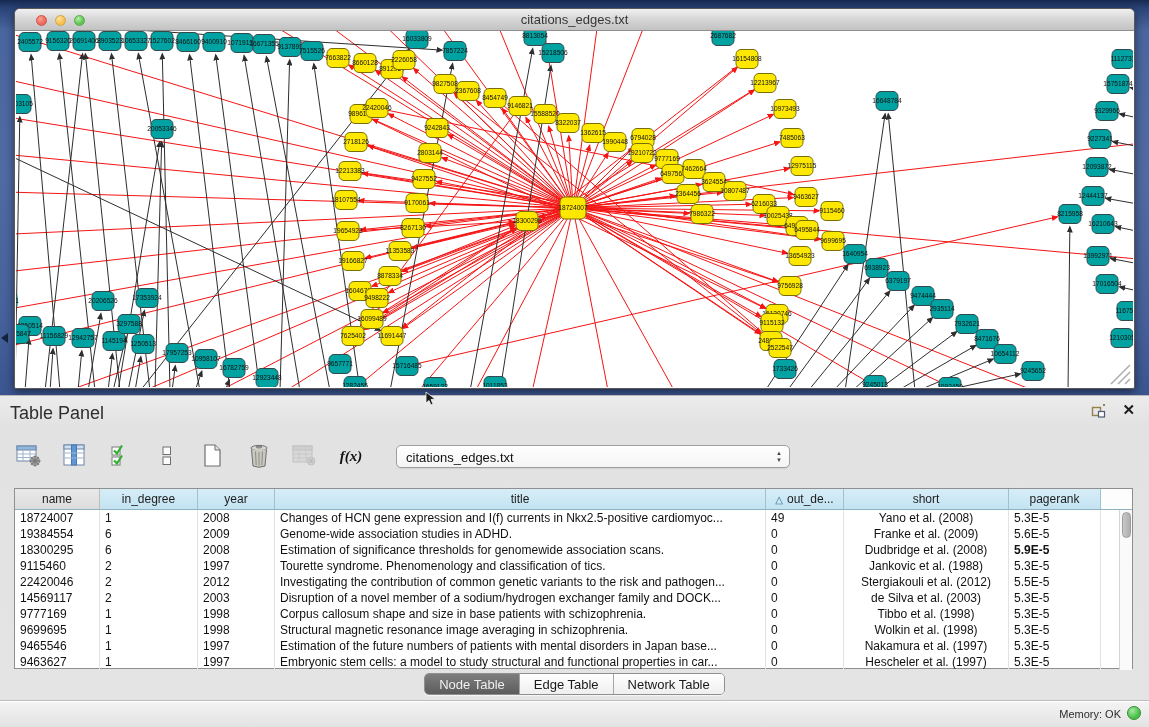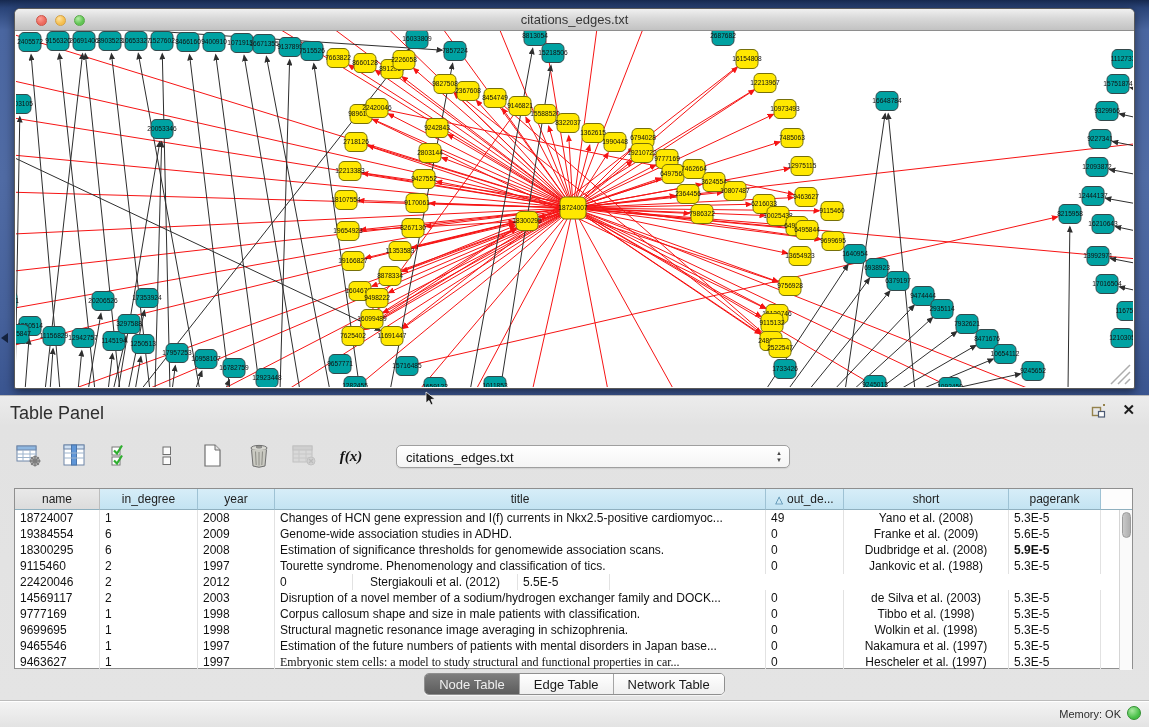--- a/index.html
+++ b/index.html
@@ -909,38 +909,39 @@
           <div class="td" style="width: 77px;">1997</div>
           <div class="td" style="width: 491px;">Tourette syndrome. Phenomenology and classification of tics.</div>
           <div class="td" style="width: 78px;">0</div>
           <div class="td center" style="width: 165px;">Jankovic et al. (1988)</div>
           <div class="td" style="width: 92px;">5.3E-5</div>
         </div>
         <div class="tr">
           <div class="td" style="width: 85px;">22420046</div>
           <div class="td" style="width: 98px;">2</div>
           <div class="td" style="width: 77px;">2012</div>
+          <div class="td" style="width: 491px;">Investigating the contribution of common genetic variants to the risk and pathogen...</div>
           <div class="td" style="width: 78px;">0</div>
           <div class="td center" style="width: 165px;">Stergiakouli et al. (2012)</div>
           <div class="td" style="width: 92px;">5.5E-5</div>
         </div>
         <div class="tr">
           <div class="td" style="width: 85px;">14569117</div>
           <div class="td" style="width: 98px;">2</div>
           <div class="td" style="width: 77px;">2003</div>
           <div class="td" style="width: 491px;">Disruption of a novel member of a sodium/hydrogen exchanger family and DOCK...</div>
           <div class="td" style="width: 78px;">0</div>
           <div class="td center" style="width: 165px;">de Silva et al. (2003)</div>
           <div class="td" style="width: 92px;">5.3E-5</div>
         </div>
         <div class="tr">
           <div class="td" style="width: 85px;">9777169</div>
           <div class="td" style="width: 98px;">1</div>
           <div class="td" style="width: 77px;">1998</div>
-          <div class="td" style="width: 491px;">Corpus callosum shape and size in male patients with classification.</div>
+          <div class="td" style="width: 491px;">Corpus callosum shape and size in base patients with schizophrenia.</div>
           <div class="td" style="width: 78px;">0</div>
           <div class="td center" style="width: 165px;">Tibbo et al. (1998)</div>
           <div class="td" style="width: 92px;">5.3E-5</div>
         </div>
         <div class="tr">
           <div class="td" style="width: 85px;">9699695</div>
           <div class="td" style="width: 98px;">1</div>
           <div class="td" style="width: 77px;">1998</div>
           <div class="td" style="width: 491px;">Structural magnetic resonance image averaging in schizophrenia.</div>
           <div class="td" style="width: 78px;">0</div>
@@ -953,21 +954,21 @@
           <div class="td" style="width: 77px;">1997</div>
           <div class="td" style="width: 491px;">Estimation of the future numbers of patients with mental disorders in Japan base...</div>
           <div class="td" style="width: 78px;">0</div>
           <div class="td center" style="width: 165px;">Nakamura et al. (1997)</div>
           <div class="td" style="width: 92px;">5.3E-5</div>
         </div>
         <div class="tr">
           <div class="td" style="width: 85px;">9463627</div>
           <div class="td" style="width: 98px;">1</div>
           <div class="td" style="width: 77px;">1997</div>
-          <div class="td" style="width: 491px; font-family: Liberation Serif, serif;">Embryonic stem cells: a model to study structural and functional properties in car...</div>
+          <div class="td" style="width: 491px;">Embryonic stem cells: a model to study structural and functional properties in car...</div>
           <div class="td" style="width: 78px;">0</div>
           <div class="td center" style="width: 165px;">Hescheler et al. (1997)</div>
           <div class="td" style="width: 92px;">5.3E-5</div>
         </div>
         <div class="vscroll">
         <div class="vthumb"></div>
       </div>
       </div>
   </div>
 

